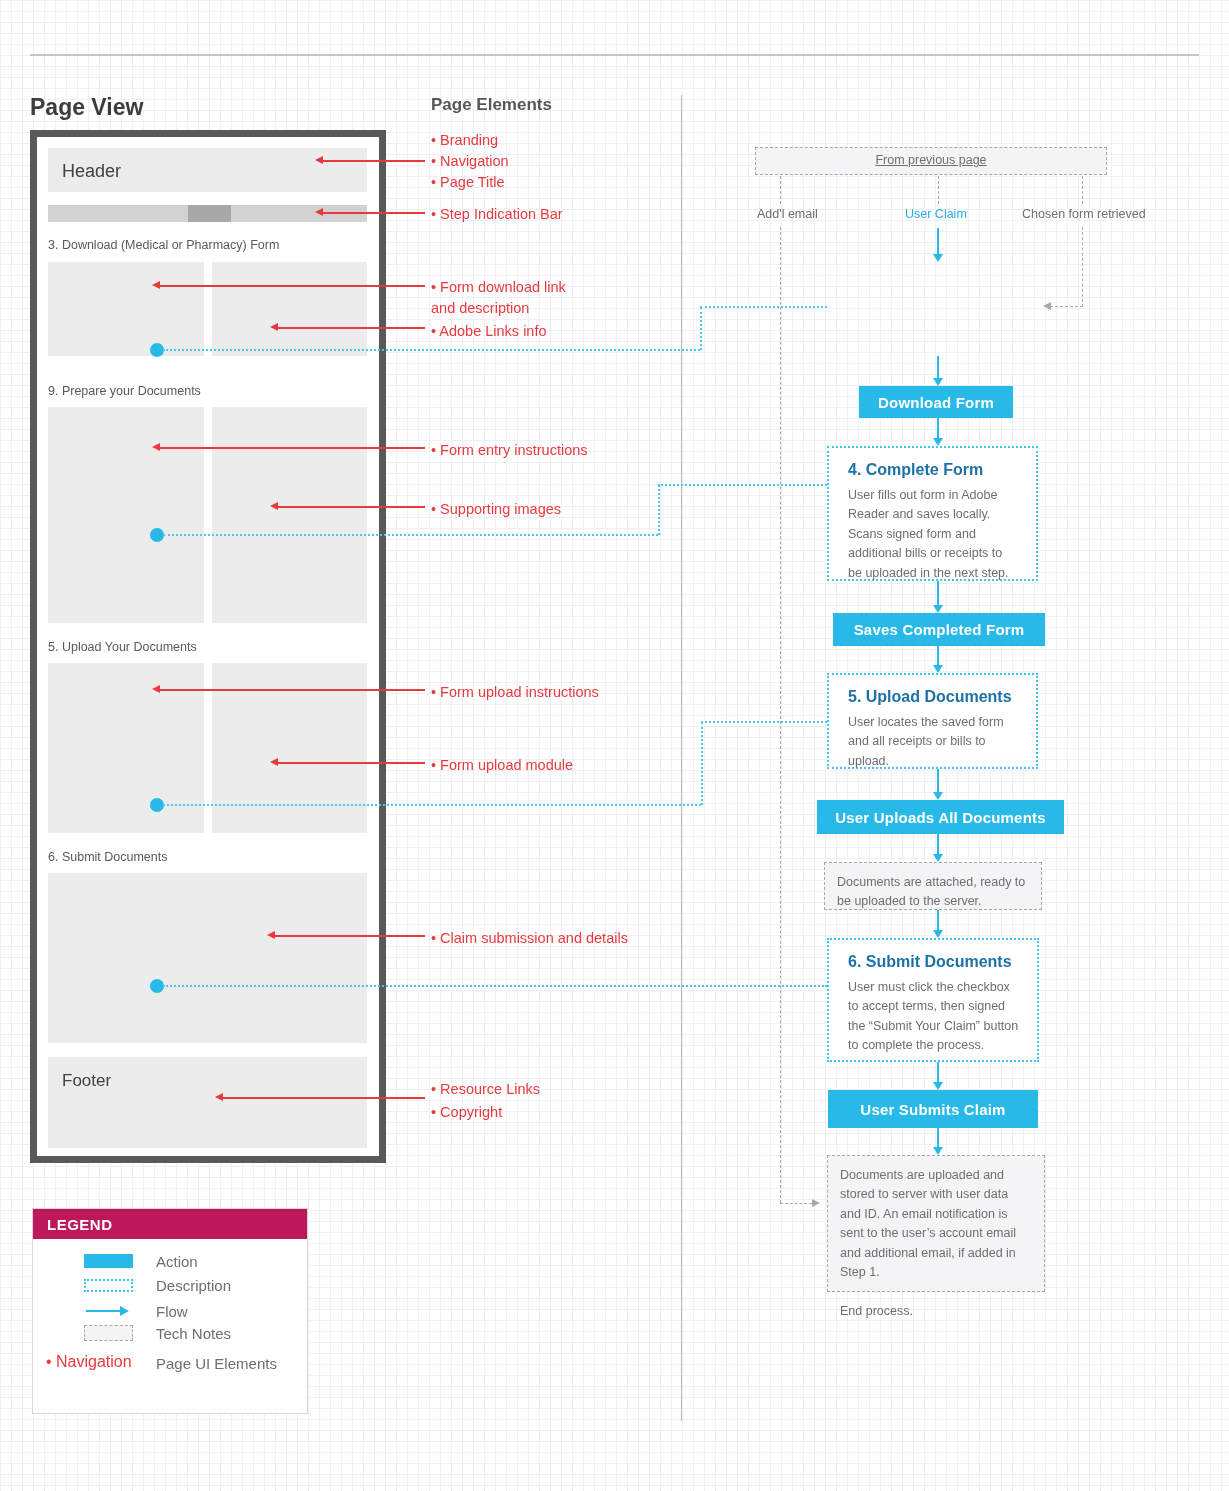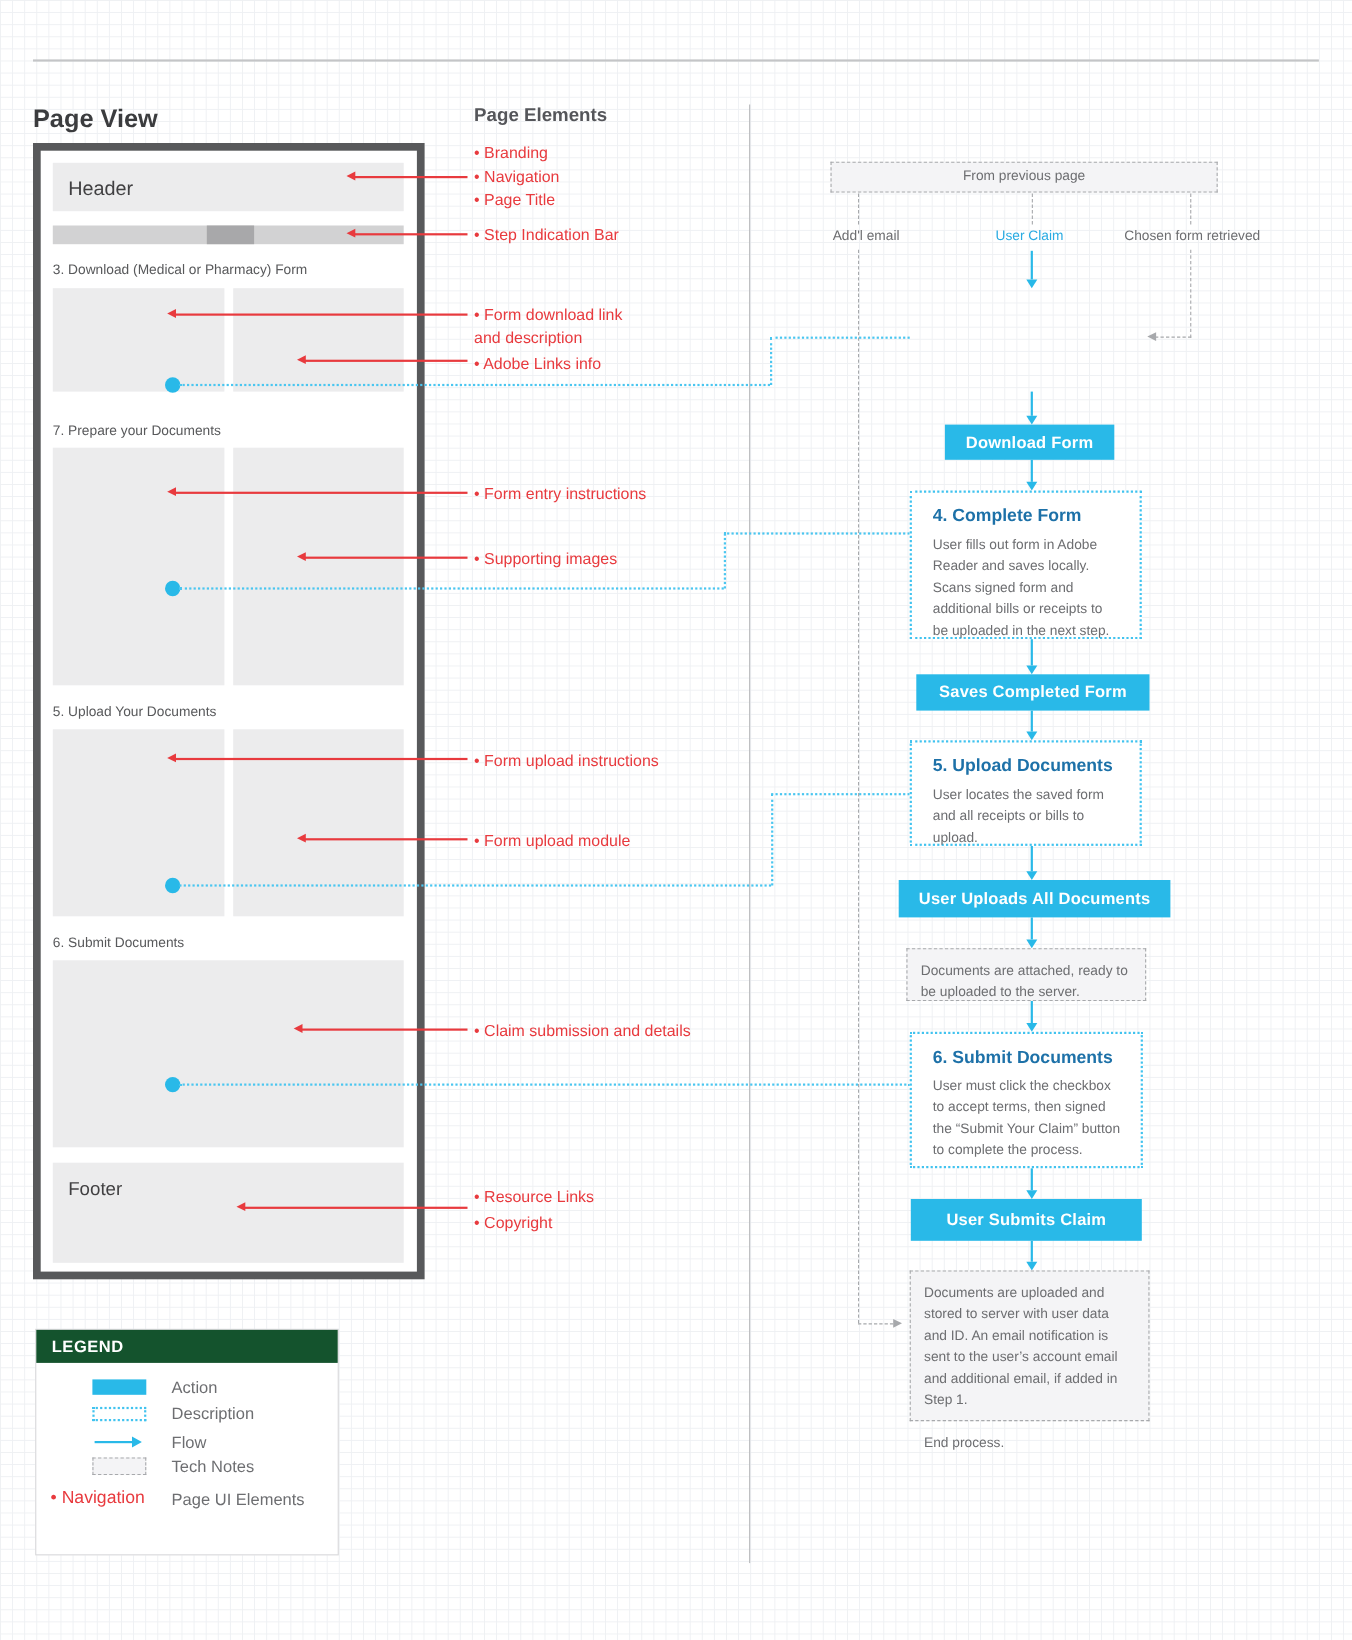--- a/index.html
+++ b/index.html
@@ -81,21 +81,21 @@
   
   .top-rule{left:30px;top:54px;width:1169px;height:2px;background:#c4c5c7;}
   .mid-rule{left:681px;top:95px;width:1px;height:1326px;background:#b9babc;}
 
   
   .legend{
     left:32px;top:1208px;width:276px;height:206px;
     background:#ffffff;border:1px solid #d8d8da;box-sizing:border-box;
   }
   .legend-header{
-    position:absolute;left:0;top:0;right:0;height:30px;background:#14532d;
+    position:absolute;left:0;top:0;right:0;height:30px;background:#be185d;
     color:#ffffff;font-weight:bold;font-size:15px;letter-spacing:.5px;
     display:flex;align-items:center;padding-left:14px;
   }
   .legend-label{position:absolute;left:123px;font-size:15px;color:#6d6e71;}
   .sw-action{position:absolute;left:51px;width:49px;height:14px;background:#29b9e8;}
   .sw-desc{position:absolute;left:51px;width:49px;height:13px;border:2px dotted #41c3ef;background:#fff;box-sizing:border-box;}
   .sw-tech{position:absolute;left:51px;width:49px;height:16px;border:1px dashed #a7a9ac;background:#f4f4f6;box-sizing:border-box;}
   .sw-flow-line{position:absolute;left:53px;width:34px;height:2px;background:#29b9e8;}
   .legend-red{position:absolute;left:13px;font-size:16px;color:#e83a3e;}
 </style>
@@ -114,21 +114,21 @@
       <div class="wf-header-text">Header</div>
     </div>
     <div class="wf stepbar" style="left:11px;top:68px;width:319px;height:17px;">
       <div class="stepbar-active" style="left:140px;width:43px;"></div>
     </div>
 
     <div class="wf wf-label" style="left:11px;top:101px;">3. Download (Medical or Pharmacy) Form</div>
     <div class="wf graybox" style="left:11px;top:125px;width:156px;height:94px;"></div>
     <div class="wf graybox" style="left:175px;top:125px;width:155px;height:94px;"></div>
 
-    <div class="wf wf-label" style="left:11px;top:247px;">7. Prepare your Documents</div>
+    <div class="wf wf-label" style="left:11px;top:247px;">9. Prepare your Documents</div>
     <div class="wf graybox" style="left:11px;top:270px;width:156px;height:216px;"></div>
     <div class="wf graybox" style="left:175px;top:270px;width:155px;height:216px;"></div>
 
     <div class="wf wf-label" style="left:11px;top:503px;">5. Upload Your Documents</div>
     <div class="wf graybox" style="left:11px;top:526px;width:156px;height:170px;"></div>
     <div class="wf graybox" style="left:175px;top:526px;width:155px;height:170px;"></div>
 
     <div class="wf wf-label" style="left:11px;top:713px;">6. Submit Documents</div>
     <div class="wf graybox" style="left:11px;top:736px;width:319px;height:170px;"></div>
 
@@ -188,21 +188,21 @@
   <div class="abs red-line" style="left:159px;top:689px;width:266px;"></div>
   <div class="abs red-head-left" style="left:152px;top:685px;"></div>
   <div class="abs red-line" style="left:277px;top:762px;width:148px;"></div>
   <div class="abs red-head-left" style="left:270px;top:758px;"></div>
   <div class="abs red-line" style="left:274px;top:935px;width:151px;"></div>
   <div class="abs red-head-left" style="left:267px;top:931px;"></div>
   <div class="abs red-line" style="left:222px;top:1097px;width:203px;"></div>
   <div class="abs red-head-left" style="left:215px;top:1093px;"></div>
 
 
-  <div class="abs technote" style="left:755px;top:147px;width:352px;height:28px;display:flex;align-items:center;justify-content:center;padding:0;">From previous page</div>
+  <div class="abs technote" style="left:755px;top:147px;width:352px;height:28px;display:flex;align-items:center;justify-content:center;padding:0;text-decoration:underline;">From previous page</div>
 
   <div class="abs gdash-v" style="left:780px;top:176px;height:28px;"></div>
   <div class="abs gdash-v" style="left:938px;top:176px;height:28px;"></div>
   <div class="abs gdash-v" style="left:1082px;top:176px;height:28px;"></div>
 
   <div class="abs lane-label" style="left:757px;top:207px;">Add'l email</div>
   <div class="abs lane-label blue" style="left:905px;top:207px;">User Claim</div>
   <div class="abs lane-label" style="left:1022px;top:207px;">Chosen form retrieved</div>
 
   <div class="abs gdash-v" style="left:780px;top:227px;height:976px;"></div>

